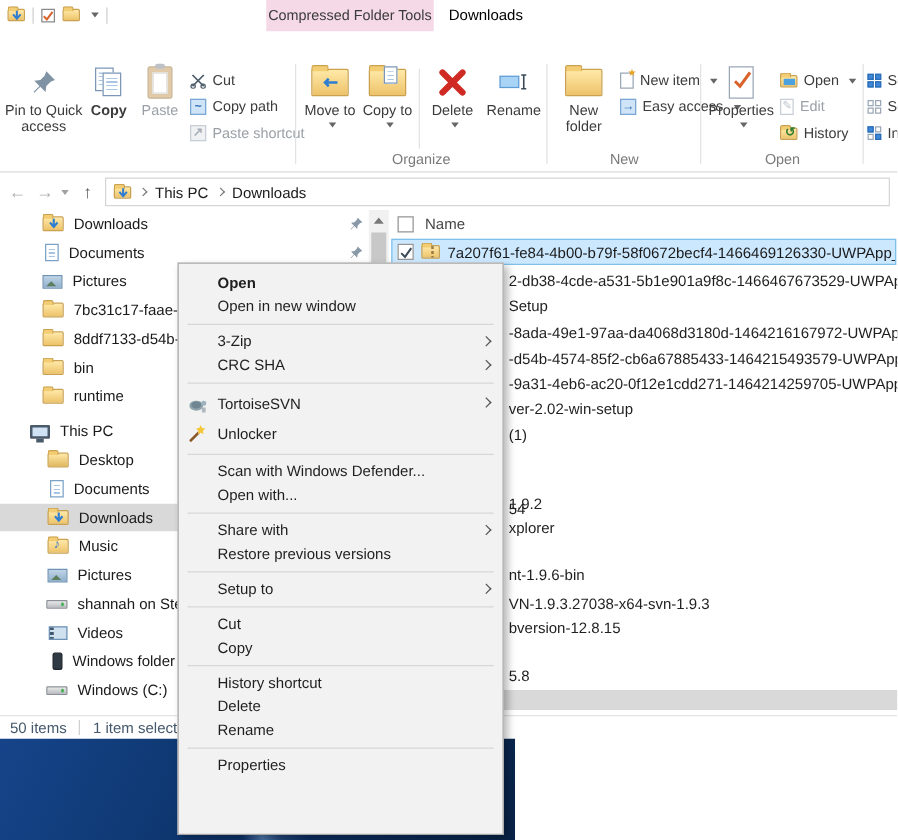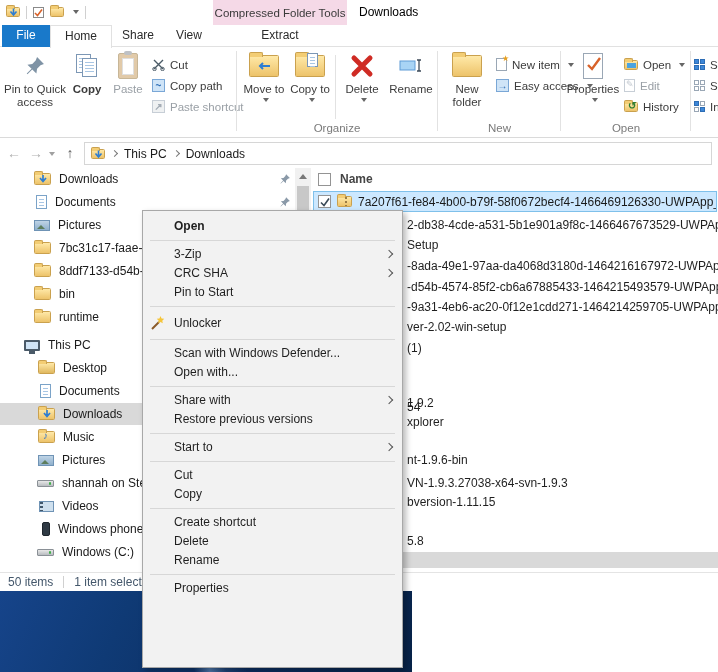--- a/index.html
+++ b/index.html
@@ -95,21 +95,21 @@
   
   .main { position:absolute; left:0; top:168px; width:718px; height:404px; background:#fff; }
   .side-item { position:absolute; left:0; width:295px; height:22px; display:flex; align-items:center; gap:8px; cursor:default; white-space:nowrap; overflow:hidden; }
   .side-item.sel { background:#d9d9d9; }
   .side-pin { position:absolute; width:12px; height:12px; }
   .sbar { position:absolute; left:295px; top:0; width:16px; height:404px; background:#f1f1f1; }
   .sbar .thumb { position:absolute; left:2px; width:12px; background:#c8c8c8; }
   .tri-up { position:absolute; left:4px; top:6px; width:0; height:0; border-left:4px solid transparent; border-right:4px solid transparent; border-bottom:5px solid #787878; }
   .tri-dn { position:absolute; left:4px; bottom:6px; width:0; height:0; border-left:4px solid transparent; border-right:4px solid transparent; border-top:5px solid #787878; }
   .cb { position:relative; display:inline-block; width:13px; height:13px; border:1px solid #949494; background:#fff; flex:none; }
-  .listhead { position:absolute; left:318px; top:4px; display:flex; align-items:center; gap:9px; color:#454545;font-weight:bold; }
+  .listhead { position:absolute; left:318px; top:4px; display:flex; align-items:center; gap:9px; color:#454545; }
   .selrow { position:absolute; left:313px; top:23px; right:1px; height:21px; background:#cce8ff; border:1px solid #7fc0ea;
     display:flex; align-items:center; gap:6px; padding-left:4px; white-space:nowrap; overflow:hidden; }
   .frag { position:absolute; left:407px; height:15px; white-space:nowrap; color:#1f1f1f; }
   .hoverband { position:absolute; left:313px; right:0; top:384px; height:16px; background:#d9d9d9; }
 
   
   .statusbar { position:absolute; left:0; top:572px; width:718px; height:19px; background:#fff; border-top:1px solid #e4e4e4;
     display:flex; align-items:center; gap:10px; padding-left:8px; color:#44576b; }
   .statusbar .vline { width:1px; height:12px; background:#d0d0d0; }
   .desktop { position:absolute; left:0; top:591px; width:412px; height:81px;
@@ -149,27 +149,20 @@
     <span class="fld" style="width:14px;height:10px"></span>
     <span class="tri"></span>
     <span class="vline"></span>
   </div>
 
   <div class="ctx-tab-head" style="background:#f5d9e7">
     <span>Compressed Folder Tools</span>
   </div>
   <div class="win-title">Downloads</div>
 
-  <div class="tabstrip">
-    <div class="tab tab-file"><span>File</span></div>
-    <div class="tab tab-home"><span>Home</span></div>
-    <div class="tab tab-share"><span>Share</span></div>
-    <div class="tab tab-view"><span>View</span></div>
-    <div class="tab tab-extract"><span>Extract</span></div>
-  </div>
 
   <div class="ribbon">
 
     <div class="rgroup" style="left:0;width:234px">
       <div class="rb-big" style="left:4px;width:62px">
         <span class="ric">
           <svg width="22" height="22" viewBox="0 0 16 16">
               <path d="M9.5 1.5 L14.5 6.5 L12 7.5 L9.5 10 L9 13.5 L6 10.5 L2.5 14 L2 13.5 L5.5 10 L2.5 7 L6 6.5 L8.5 4z" fill="#7f93a5"></path>
             </svg>
         </span>
@@ -451,21 +444,21 @@
       <span>shannah on Steves</span>
     </div>
     <div class="side-item" style="top:327px">
       <span style="width:31px"></span>
         <span class="vidic"></span>
       <span>Videos</span>
     </div>
     <div class="side-item" style="top:350px">
       <span style="width:34px"></span>
         <span class="phn"></span>
-      <span>Windows phone</span>
+      <span>Windows folder</span>
     </div>
     <div class="side-item" style="top:373px">
       <span style="width:29px"></span>
         <span class="drv"></span>
       <span>Windows (C:)</span>
     </div>
 
     <div class="sbar">
       <span class="tri-up"></span>
       <span class="thumb" style="top:18px;height:210px"></span>
@@ -495,56 +488,65 @@
   <div class="frag" style="top:259px">-8ada-49e1-97aa-da4068d3180d-1464216167972-UWPApp_1.0...</div>
   <div class="frag" style="top:280px">-d54b-4574-85f2-cb6a67885433-1464215493579-UWPApp_1.0....</div>
   <div class="frag" style="top:300px">-9a31-4eb6-ac20-0f12e1cdd271-1464214259705-UWPApp_1.0....</div>
   <div class="frag" style="top:320px">ver-2.02-win-setup</div>
   <div class="frag" style="top:341px">(1)</div>
   <div class="frag" style="top:400px">54</div>
   <div class="frag" style="top:396px">1.9.2</div>
   <div class="frag" style="top:415px">xplorer</div>
   <div class="frag" style="top:453px">nt-1.9.6-bin</div>
   <div class="frag" style="top:476px">VN-1.9.3.27038-x64-svn-1.9.3</div>
-  <div class="frag" style="top:495px">bversion-1.11.15</div>
+  <div class="frag" style="top:495px">bversion-12.8.15</div>
   <div class="frag" style="top:534px">5.8</div>
 
   <div class="statusbar">
     <span>50 items</span>
     <span class="vline"></span>
     <span>1 item selected</span>
   </div>
   <div class="desktop"></div>
 
   <div class="cmenu">
     <div class="cm-item bold"><span>Open</span></div>
+    <div class="cm-item"><span>Open in new window</span></div>
     <div class="cm-sep"></div>
     <div class="cm-item"><span>3-Zip</span><span class="cm-arrow"></span></div>
     <div class="cm-item"><span>CRC SHA</span><span class="cm-arrow"></span></div>
-    <div class="cm-item"><span>Pin to Start</span></div>
-    <div class="cm-sep"></div>
+    <div class="cm-sep"></div>
+    <div class="cm-item tall">
+      <svg class="cm-ic" viewBox="0 0 16 16">
+          <ellipse cx="7" cy="9.5" rx="5.5" ry="4" fill="#8fa3ad"></ellipse>
+          <ellipse cx="7" cy="9" rx="4" ry="2.8" fill="#6f8591"></ellipse>
+          <circle cx="13" cy="7.5" r="2" fill="#9fb3bd"></circle>
+          <rect x="11.5" y="11" width="3" height="4" fill="#b0b8bd"></rect>
+        </svg>
+      <span>TortoiseSVN</span><span class="cm-arrow"></span>
+    </div>
     <div class="cm-item tall">
       <svg class="cm-ic" viewBox="0 0 16 16">
           <path d="M2 14 L9 7" stroke="#8a5a2a" stroke-width="2"></path>
           <path d="M10.5 1 l1.1 2.4 2.6.4-1.9 1.9.5 2.6-2.3-1.2-2.3 1.2.5-2.6-1.9-1.9 2.6-.4z" fill="#f5c53a"></path>
         </svg>
       <span>Unlocker</span>
     </div>
     <div class="cm-sep"></div>
     <div class="cm-item"><span>Scan with Windows Defender...</span></div>
     <div class="cm-item"><span>Open with...</span></div>
     <div class="cm-sep"></div>
     <div class="cm-item"><span>Share with</span><span class="cm-arrow"></span></div>
     <div class="cm-item"><span>Restore previous versions</span></div>
     <div class="cm-sep"></div>
-    <div class="cm-item"><span>Start to</span><span class="cm-arrow"></span></div>
+    <div class="cm-item"><span>Setup to</span><span class="cm-arrow"></span></div>
     <div class="cm-sep"></div>
     <div class="cm-item"><span>Cut</span></div>
     <div class="cm-item"><span>Copy</span></div>
     <div class="cm-sep"></div>
-    <div class="cm-item"><span>Create shortcut</span></div>
+    <div class="cm-item"><span>History shortcut</span></div>
     <div class="cm-item"><span>Delete</span></div>
     <div class="cm-item"><span>Rename</span></div>
     <div class="cm-sep"></div>
     <div class="cm-item"><span>Properties</span></div>
   </div>
 
 </div>
 
 </body></html>

